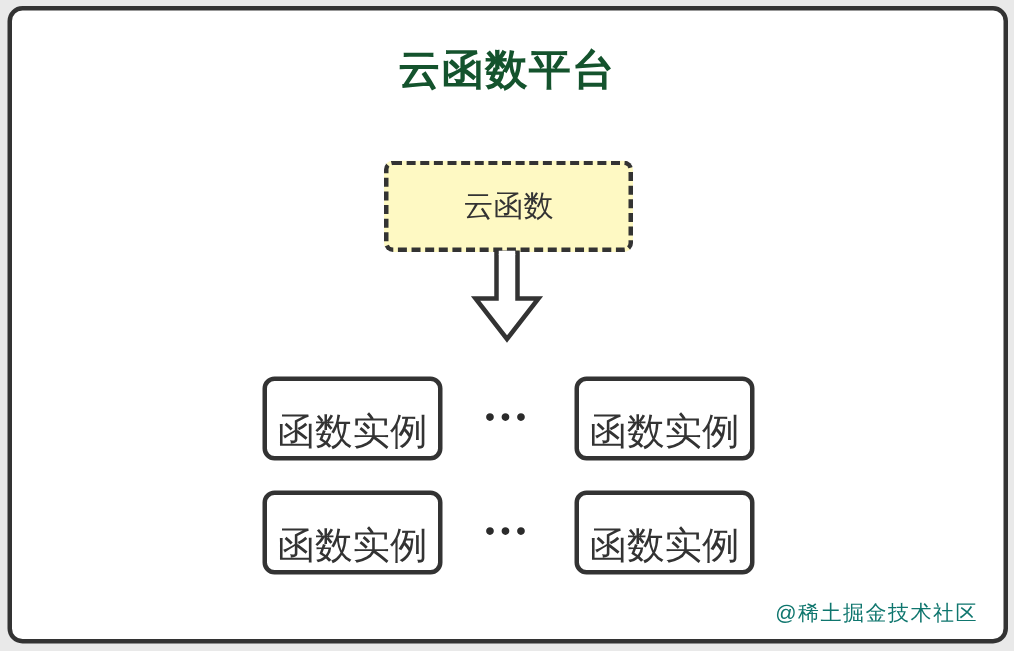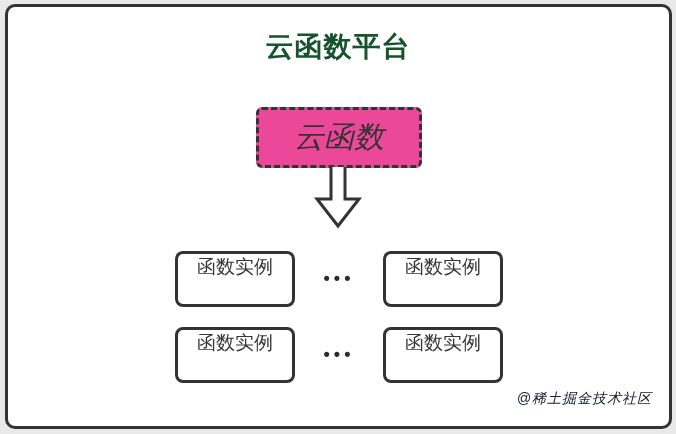--- a/index.html
+++ b/index.html
@@ -36,71 +36,69 @@
     letter-spacing: 1px;
   }
   .dashed-box {
     position: absolute;
     left: 256px;
     top: 107px;
     width: 160px;
     height: 55px;
     border: 3px dashed #333333;
     border-radius: 6px;
-    background: #ec4899;
+    background: #fef9c3;
     display: flex;
     align-items: center;
     justify-content: center;
-    font-size: 30px;
+    font-size: 20px;
     color: #333333;
-    font-style: italic;
   }
   .arrow-wrap {
     position: absolute;
     left: 310px;
     top: 167px;
     width: 56px;
     height: 62px;
   }
   .instance-box {
     position: absolute;
     width: 114px;
     height: 50px;
     border: 3px solid #333333;
     border-radius: 8px;
     background: #ffffff;
     display: flex;
-    align-items: flex-start;
+    align-items: flex-end;
     justify-content: center;
-    font-size: 19px;
+    font-size: 25px;
     color: #333333;
   }
   .box-r1-left  { left: 175px; top: 251px; }
   .box-r1-right { left: 383px; top: 251px; }
   .box-r2-left  { left: 175px; top: 327px; }
   .box-r2-right { left: 383px; top: 327px; }
   .dots {
     position: absolute;
     width: 60px;
     text-align: center;
     font-size: 18px;
     font-weight: bold;
     color: #2b2b2b;
     letter-spacing: 4px;
   }
   .dots-r1 { left: 309px; top: 268px; }
   .dots-r2 { left: 309px; top: 344px; }
   .watermark {
     position: absolute;
     right: 24px;
-    top: 390px;
+    top: 400px;
     font-size: 14px;
-    color: #0f172a;
+    color: #0f766e;
     letter-spacing: 1px;
-    font-style: italic;
   }
 </style>
 </head>
 <body>
 
 <div class="frame"></div>
 
 <div class="title">云函数平台</div>
 
 <div class="dashed-box">

